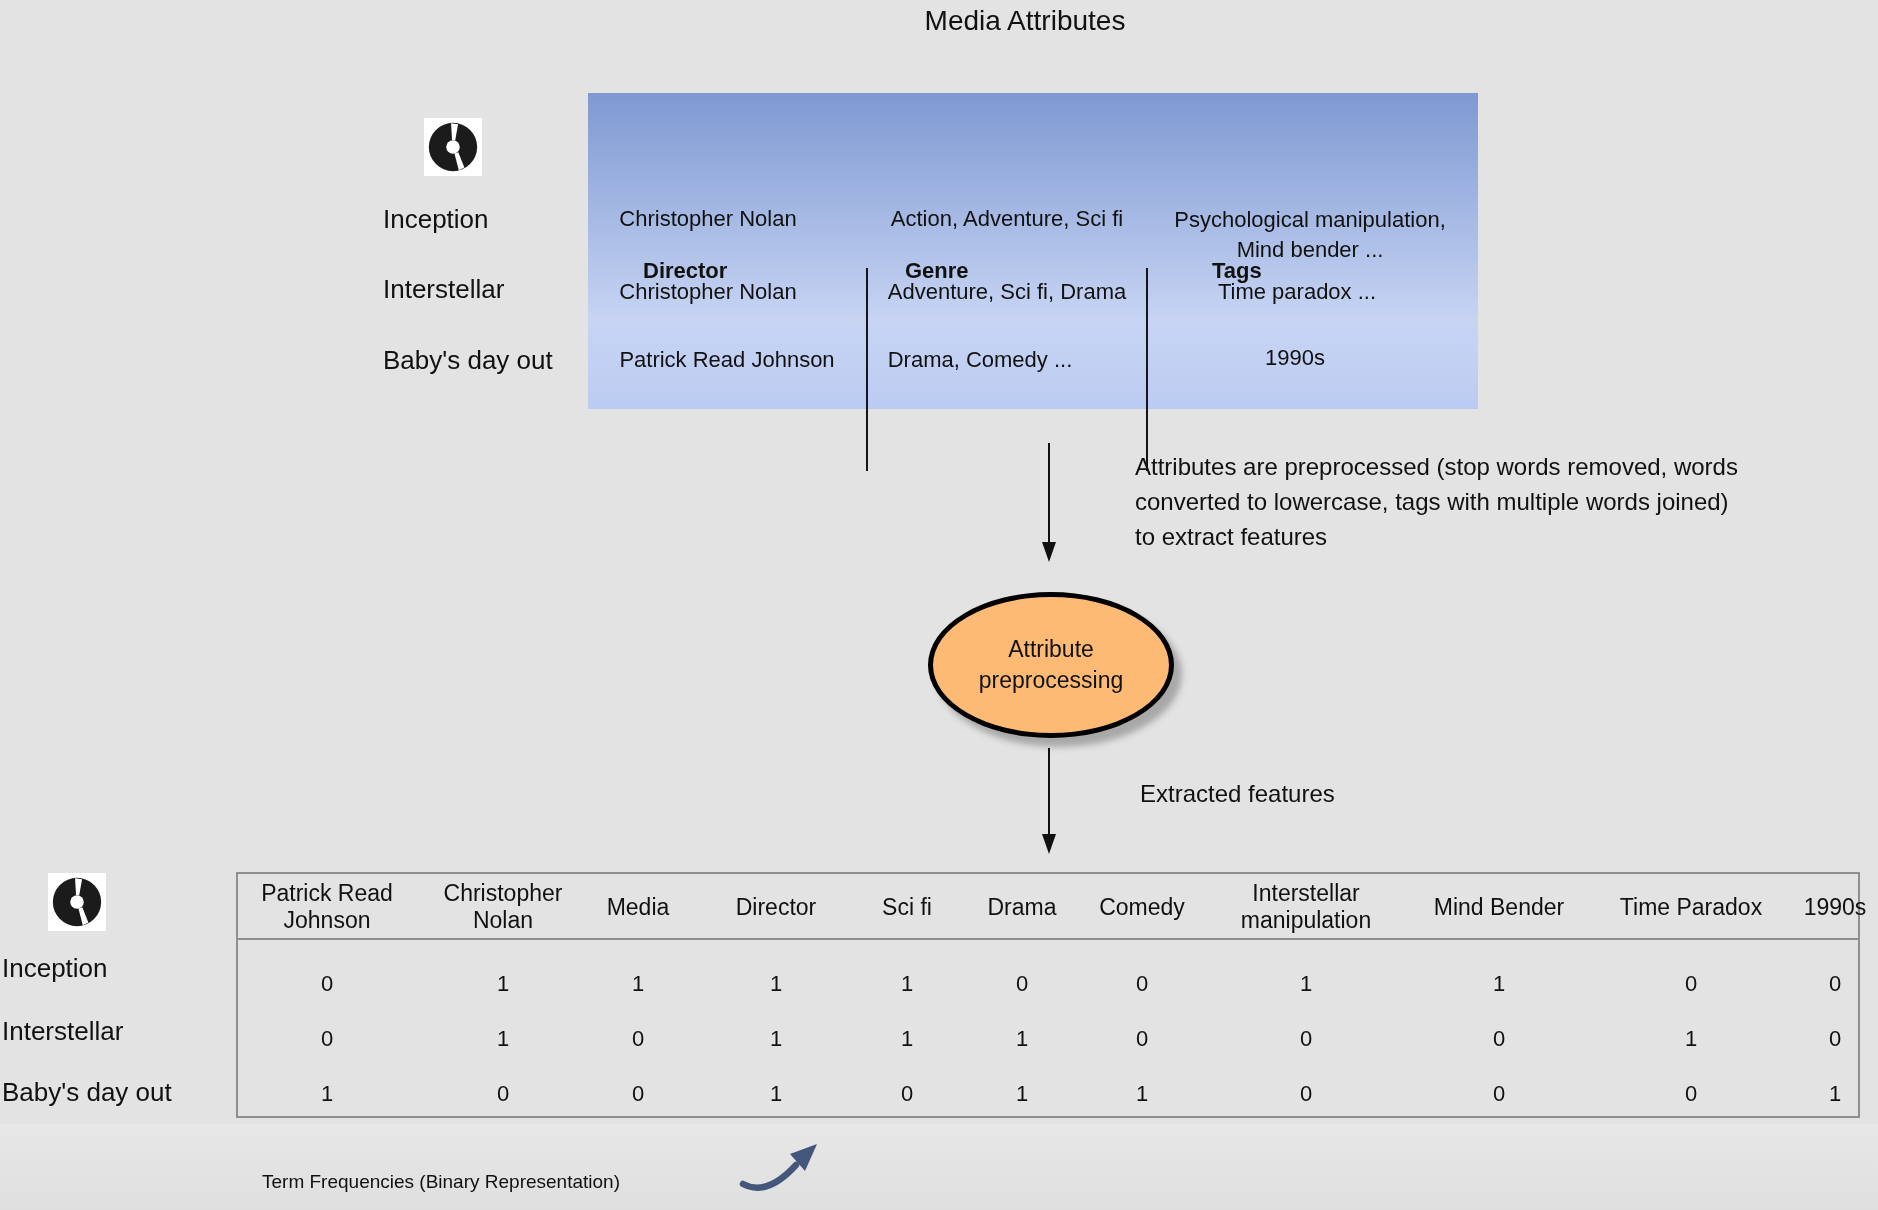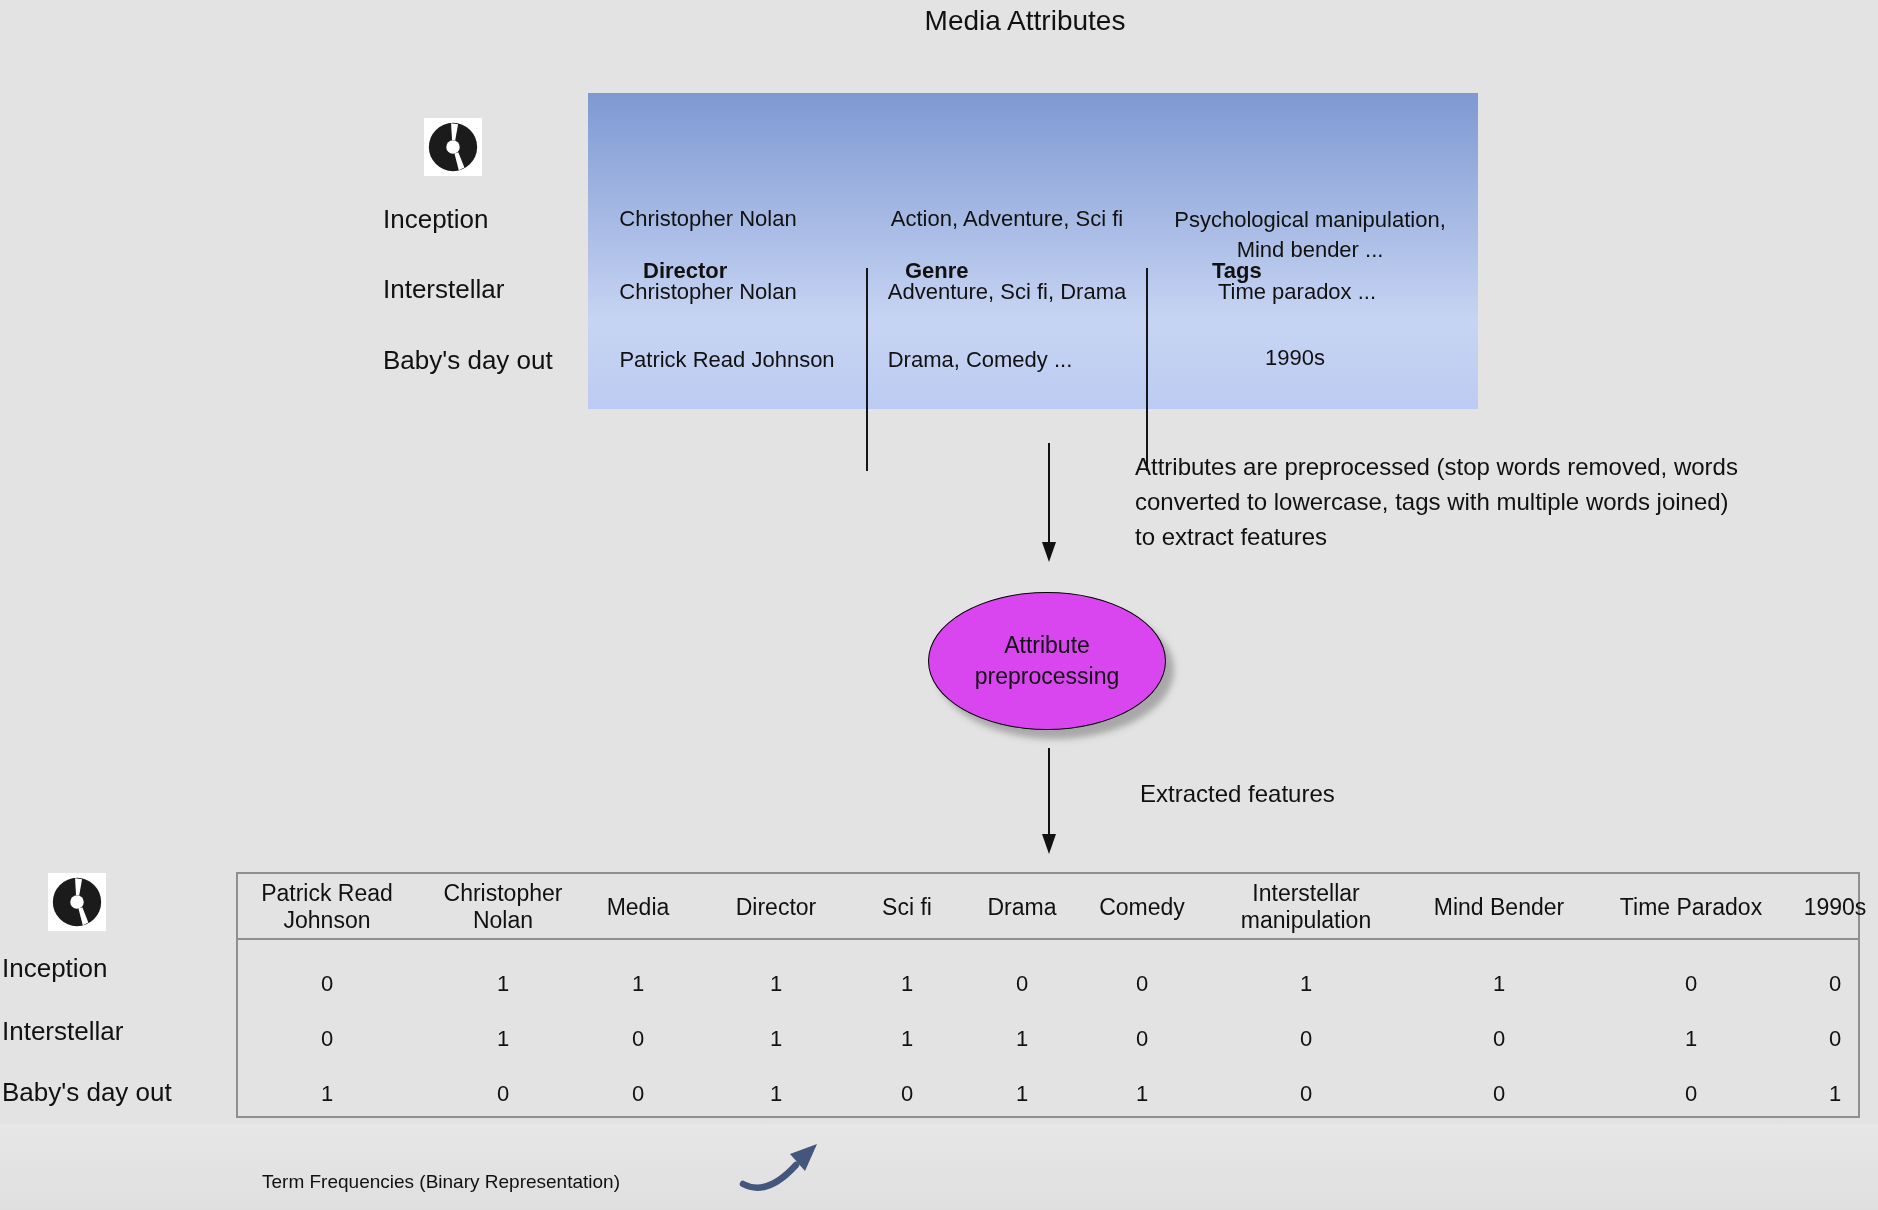--- a/index.html
+++ b/index.html
@@ -12,21 +12,21 @@
              background:linear-gradient(180deg,#7e99d2 0%,#c7d4f3 72%,#bccbf2 100%);}
   .thead{position:absolute;top:164px;font-size:22px;font-weight:bold;line-height:28px;}
   .vdiv{position:absolute;top:175px;width:2px;height:203px;background:#15151a;}
   .tcell{position:absolute;width:300px;margin-left:-150px;text-align:center;
          font-size:22px;line-height:30px;}
   .tags1{width:310px;margin-left:-155px;}
   .mlabel{position:absolute;left:383px;font-size:26px;line-height:32px;}
   
   .note{left:1135px;top:449px;font-size:24px;line-height:35px;white-space:nowrap;}
   .ellipse{left:928px;top:592px;width:236px;height:136px;border-radius:50%;
-           background:#d946ef;border:1px solid #000000;
+           background:#fdba74;border:5px solid #000000;
            box-shadow:8px 9px 6px rgba(120,120,120,0.55);
            display:flex;align-items:center;justify-content:center;}
   .ellipse .txt{width:170px;text-align:center;font-size:23px;line-height:31px;}
   .extracted{left:1140px;top:780px;font-size:24px;line-height:28px;}
   
   .mborder{left:236px;top:872px;width:1624px;height:246px;border:2px solid #8f8f8f;box-sizing:border-box;}
   .munder{left:236px;top:938px;width:1624px;height:2px;background:#8f8f8f;}
   .mh{position:absolute;top:878px;height:58px;width:176px;margin-left:-88px;
       display:flex;align-items:center;justify-content:center;text-align:center;
       font-size:23px;line-height:27px;}

